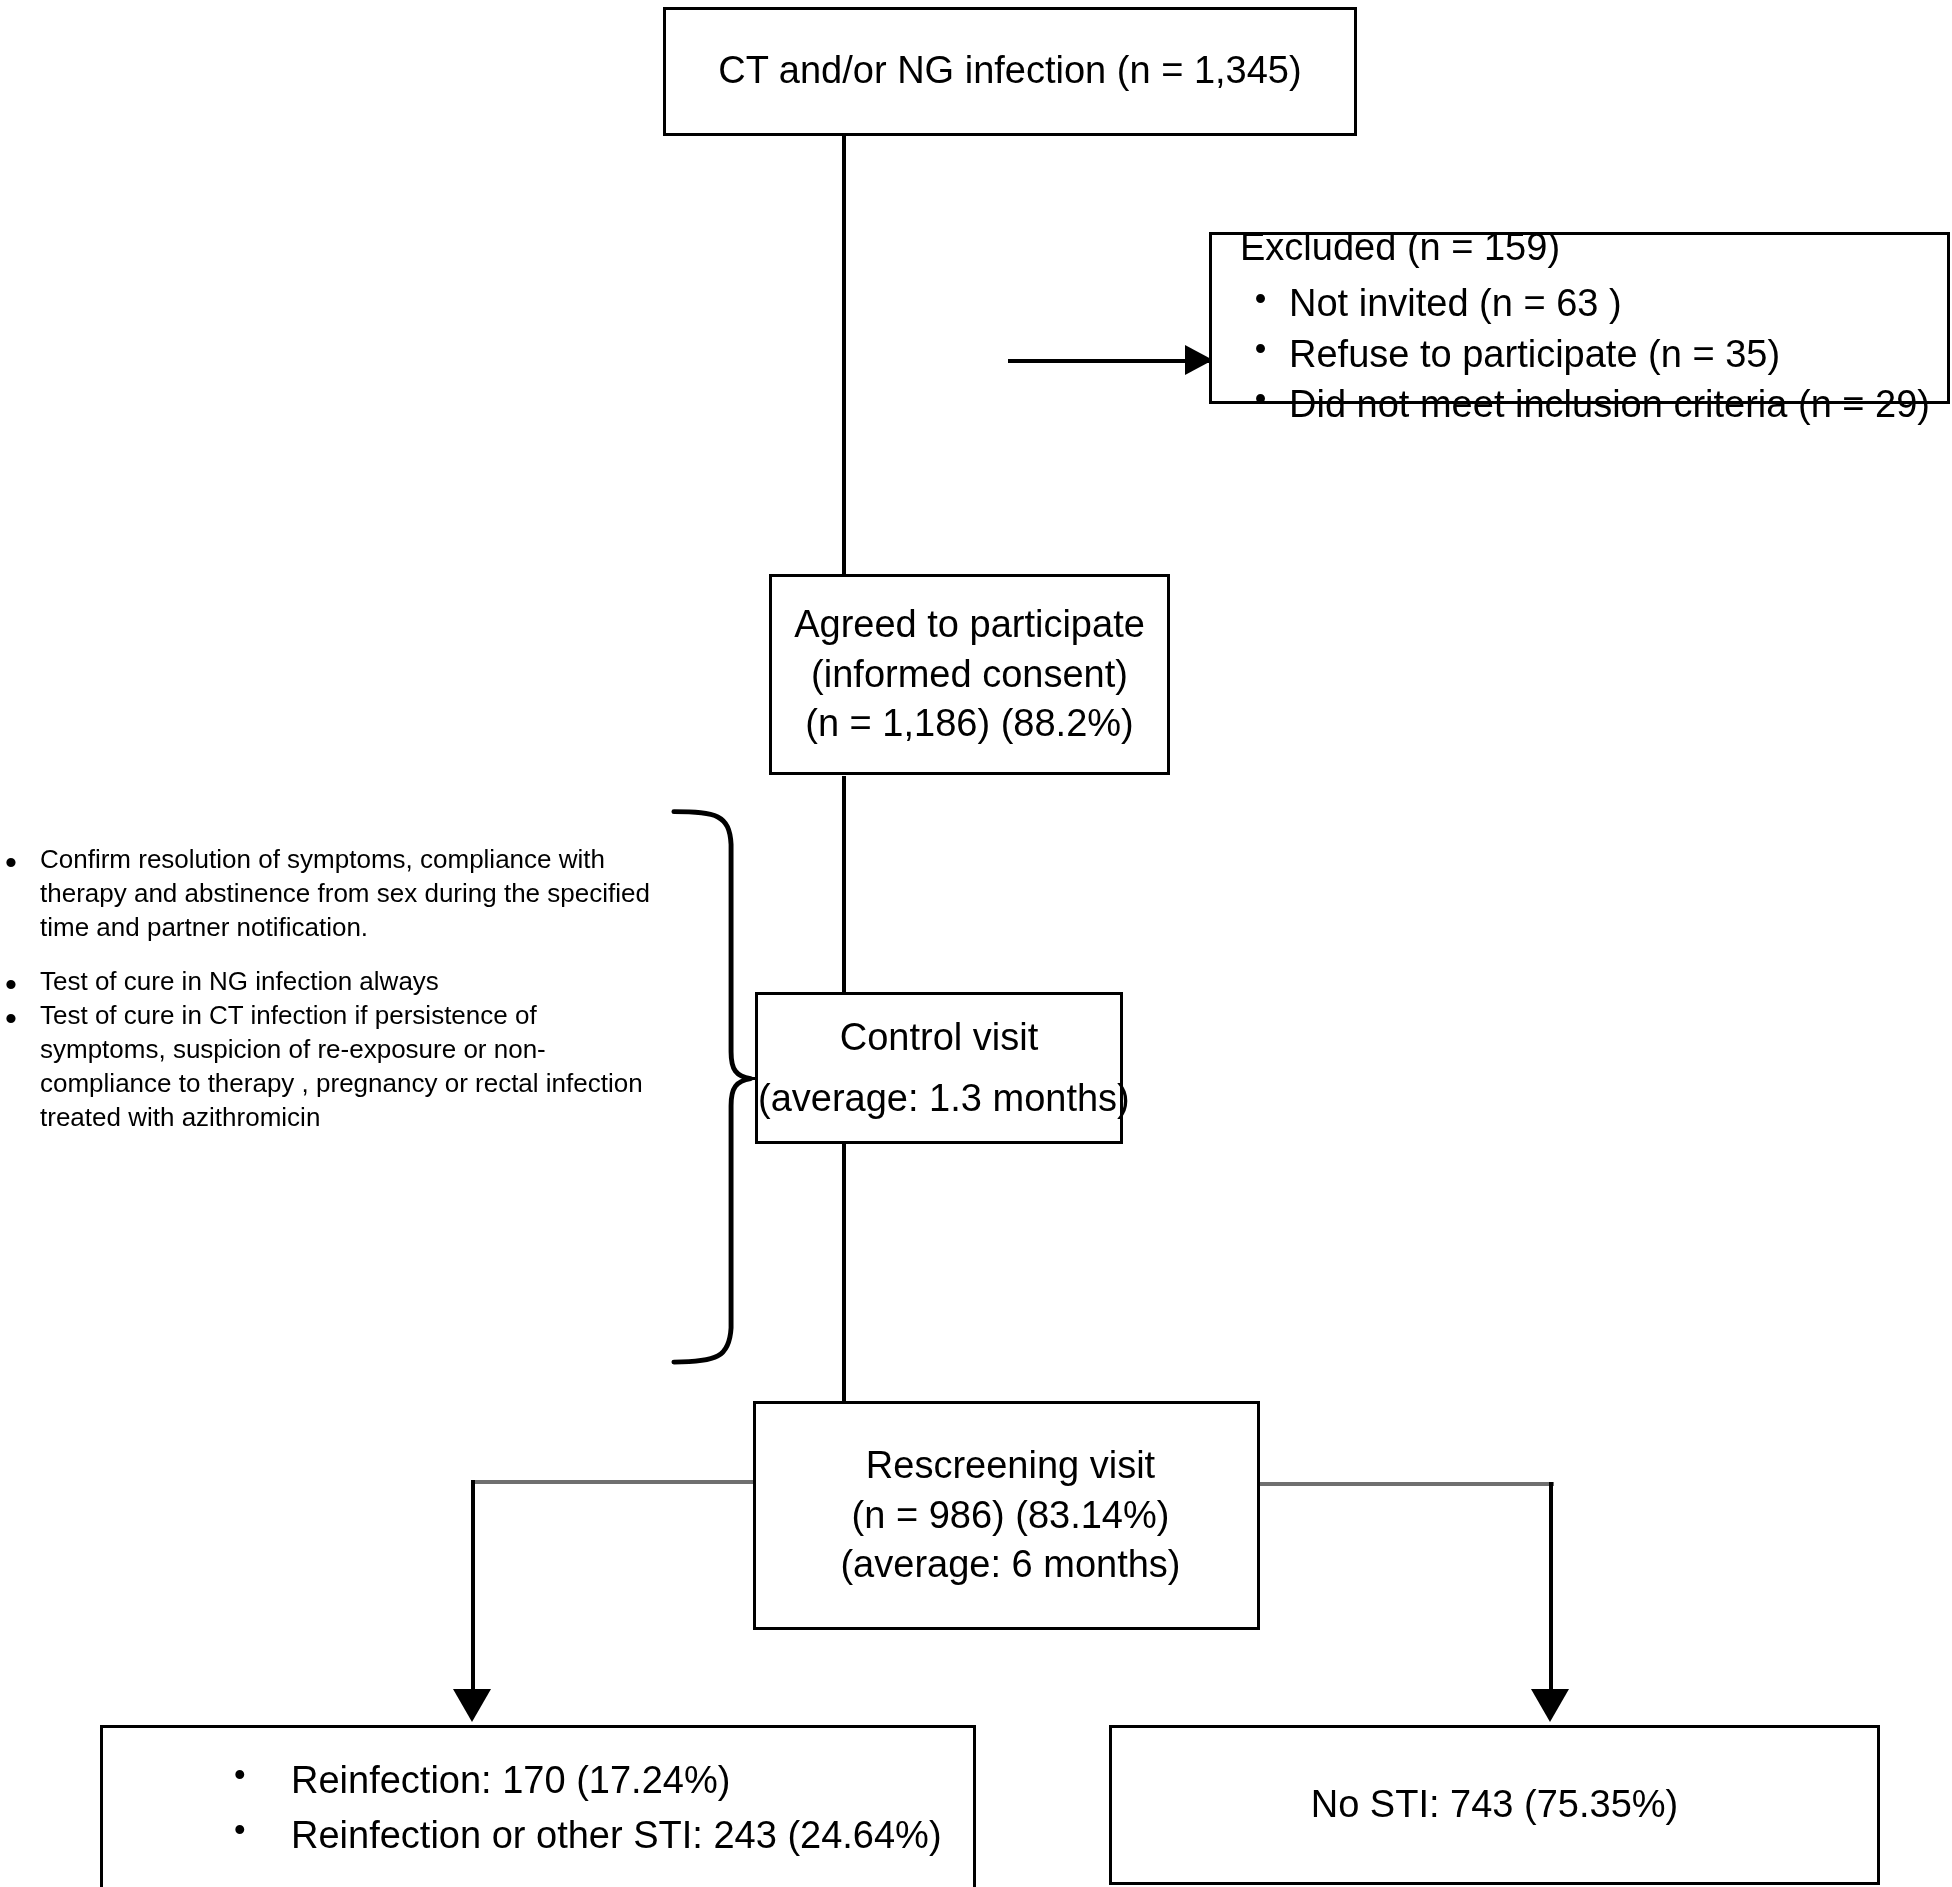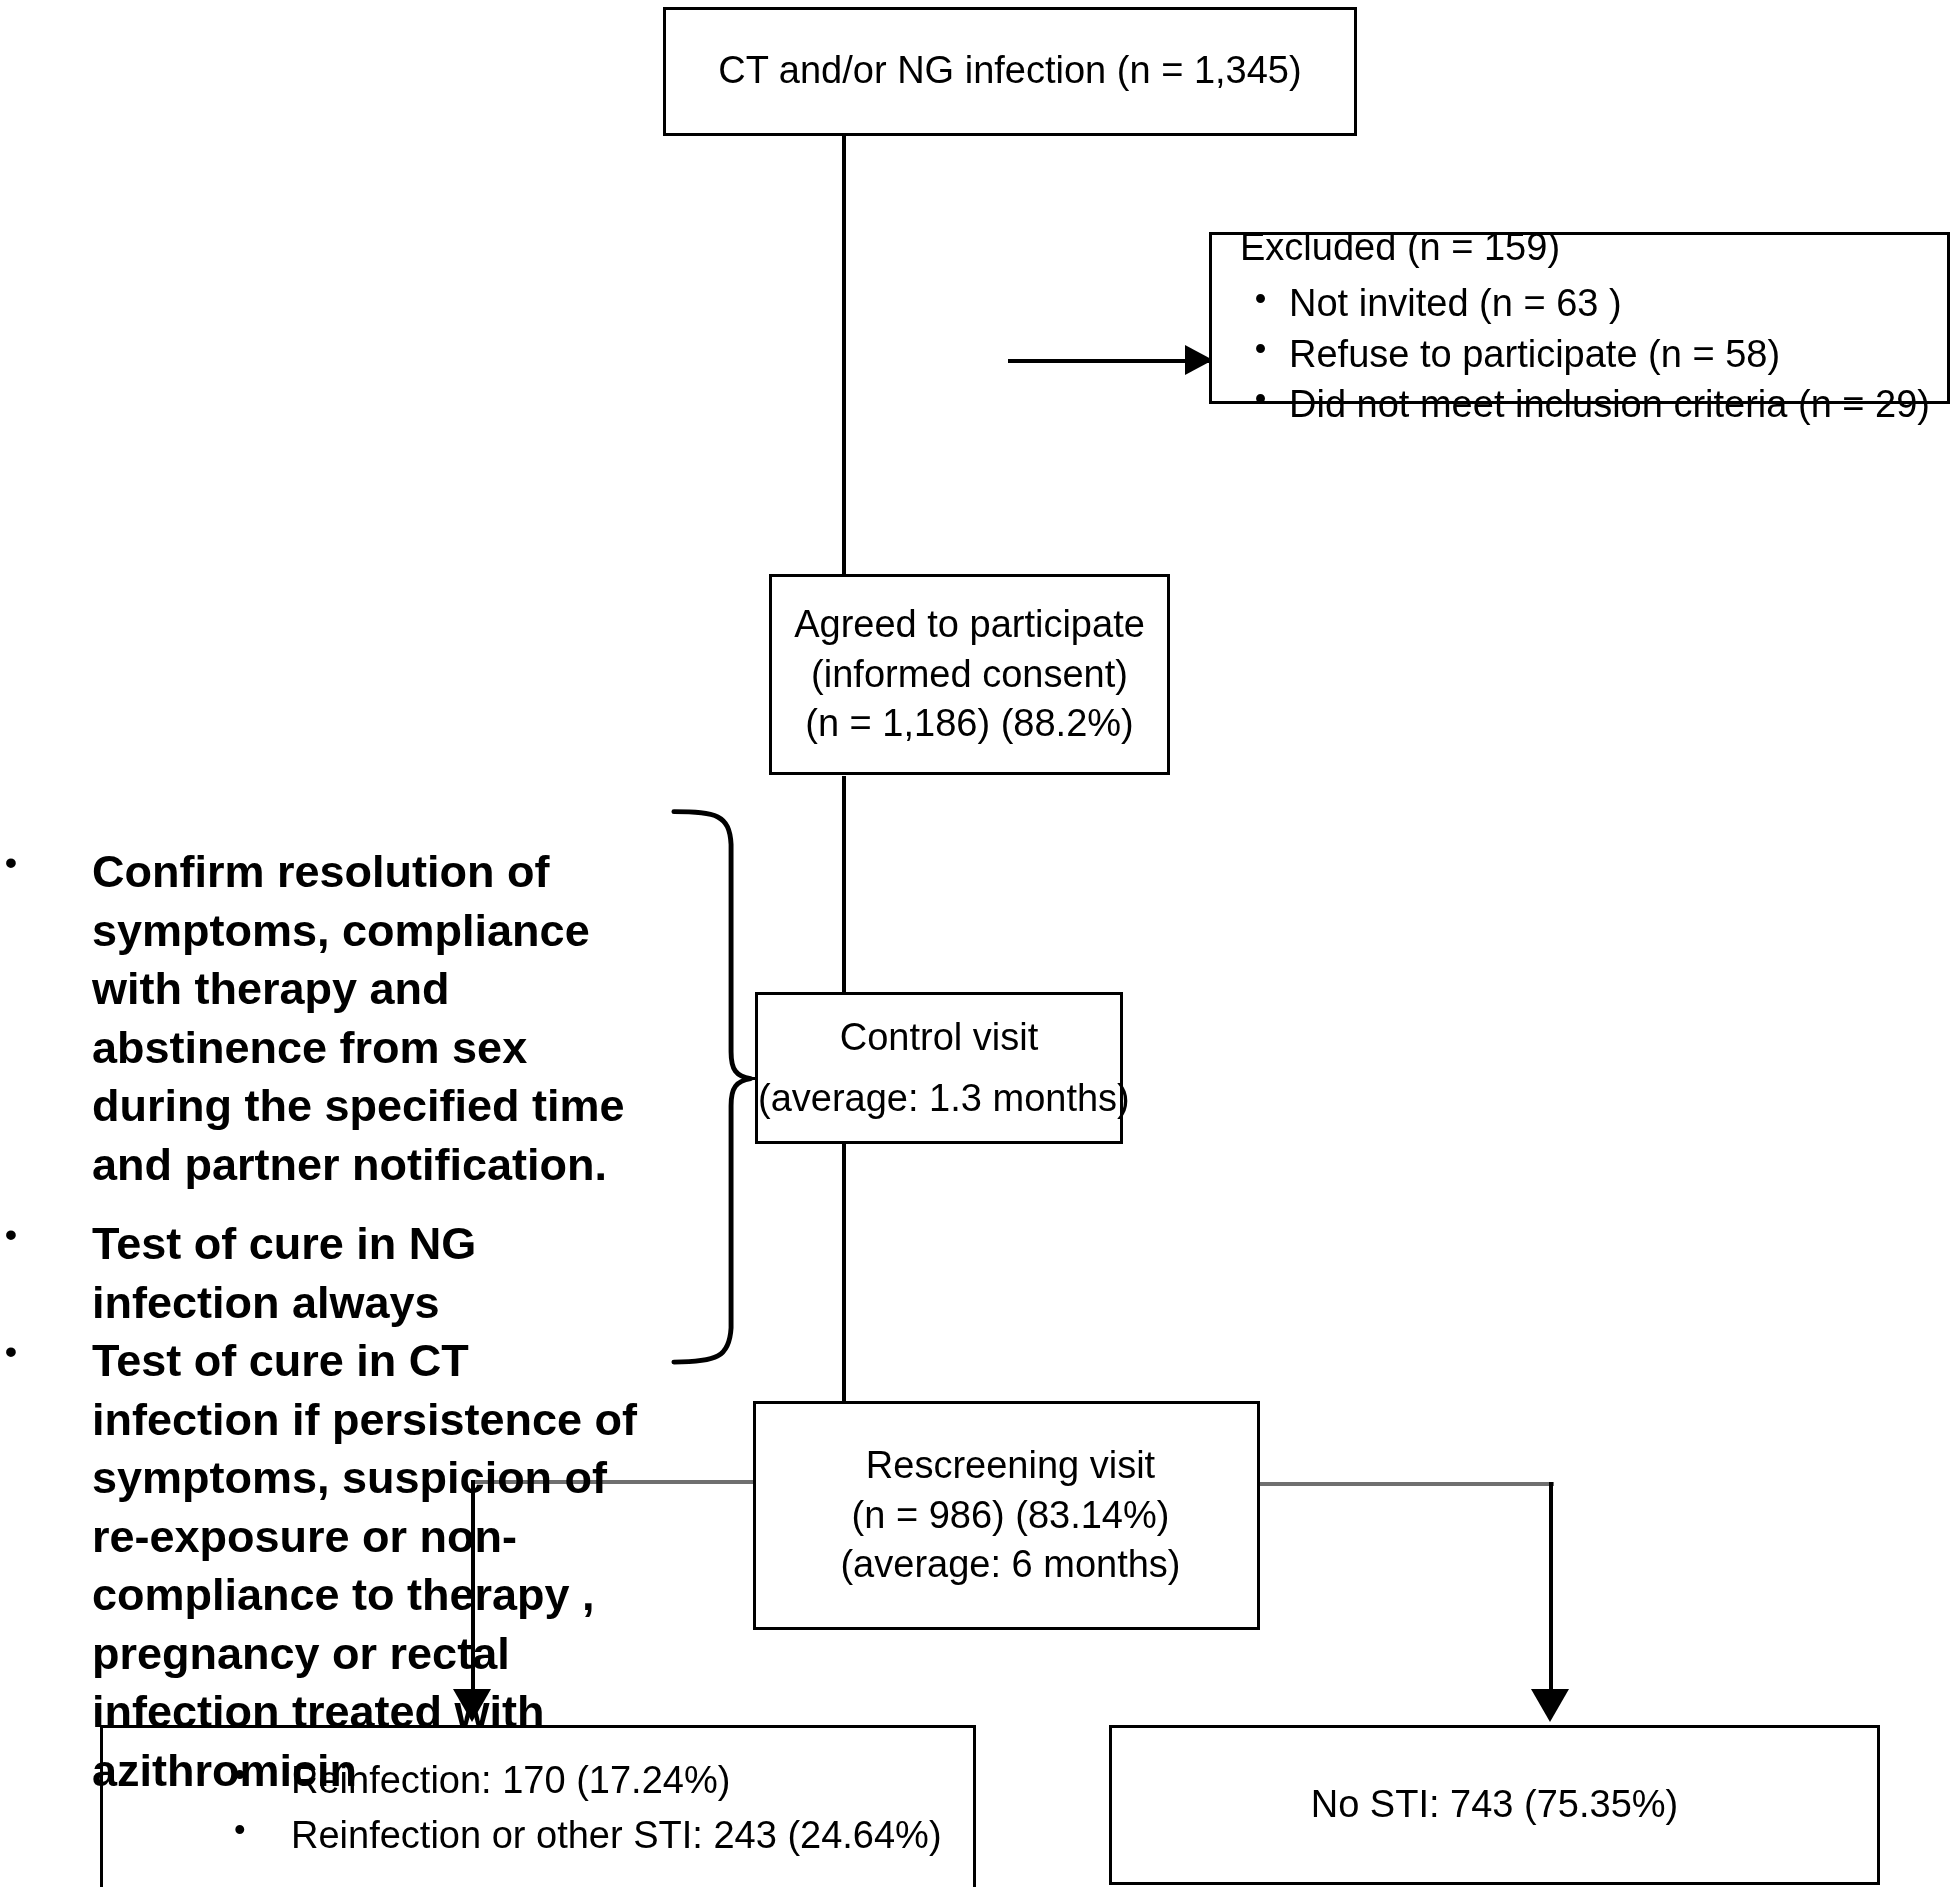--- a/index.html
+++ b/index.html
@@ -107,25 +107,24 @@
     top: 843px;
     width: 655px;
   }
   #notes ul {
     list-style: none;
     margin: 0;
     padding: 0;
   }
   #notes li {
     position: relative;
-    padding-left: 92px;
-    font-size: 45px;
+    padding-left: 40px;
+    font-size: 26px;
     line-height: 1.30;
     margin-bottom: 21px;
-    font-weight: bold;
   }
   #notes li::before {
     content: "\2022";
     position: absolute;
     left: 4.9px;
     top: -3.3px;
     font-size: 34px;
   }
   #notes li.tight { margin-bottom: 0px; }
 
@@ -165,21 +164,21 @@
 
   <div class="node center" id="box-source">
     <div class="line">CT and/or NG infection (n = 1,345)</div>
   </div>
 
   <div class="node" id="box-excluded">
     <div class="inner">
       <div class="heading">Excluded  (n = 159)</div>
       <ul class="blist">
         <li>Not invited (n = 63 )</li>
-        <li>Refuse to participate (n = 58)</li>
+        <li>Refuse to participate (n = 35)</li>
         <li>Did not meet inclusion criteria (n = 29)</li>
       </ul>
     </div>
   </div>
 
   <div class="node center" id="box-agreed">
     <div class="line">Agreed to participate</div>
     <div class="line">(informed consent)</div>
     <div class="line">(n = 1,186) (88.2%)</div>
   </div>

